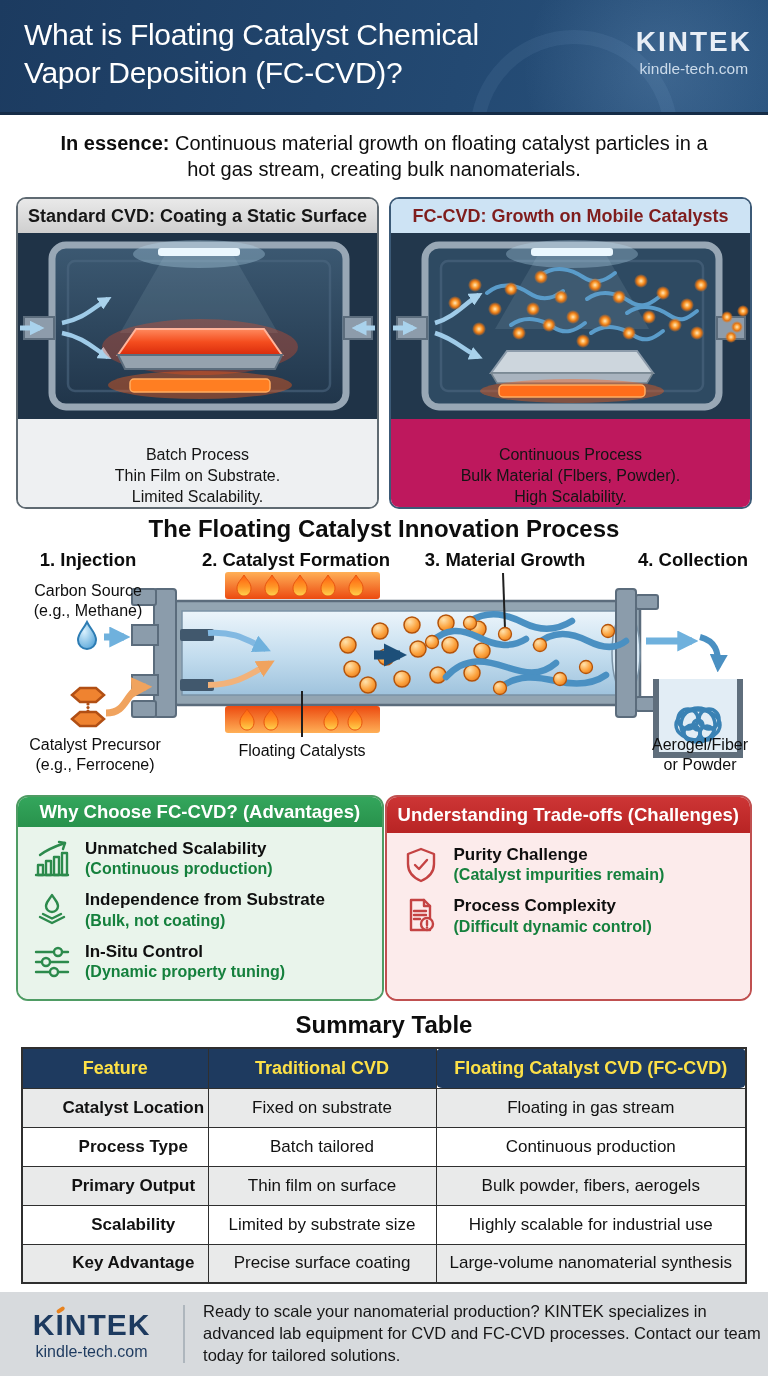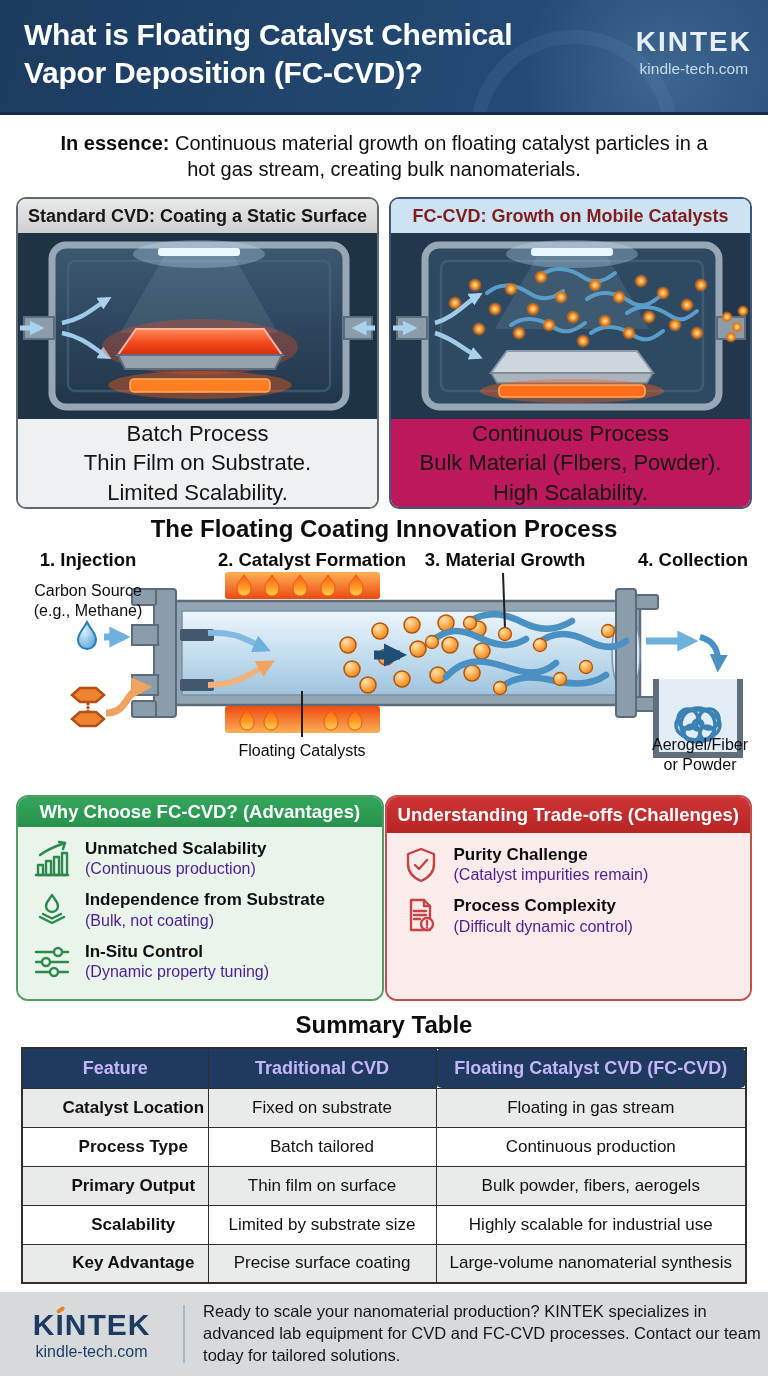--- a/index.html
+++ b/index.html
@@ -6,43 +6,43 @@
   html,body { width:768px; height:1376px; overflow:hidden; background:#fff;
     font-family:"Liberation Sans","DejaVu Sans",sans-serif; color:#111; }
 
   
   .hdr { position:relative; height:115px; background:linear-gradient(105deg,#1c3b60 0%,#234972 60%,#2a547f 100%);
     border-bottom:3px solid #152c47; overflow:hidden; }
   .hdr::before { content:""; position:absolute; right:-30px; top:-70px; width:280px; height:280px; border-radius:50%;
     background:radial-gradient(circle, rgba(150,190,230,.20), rgba(150,190,230,0) 68%); }
   .hdr::after { content:""; position:absolute; right:90px; top:30px; width:180px; height:180px; border-radius:50%;
     border:14px solid rgba(170,205,240,.08); }
-  .hdr-title { position:absolute; left:24px; top:16px; font-size:30px; font-weight:700; line-height:1.27;
+  .hdr-title { position:absolute; left:24px; top:16px; font-size:30px; font-weight:400; line-height:1.27;
     color:#ffffff; letter-spacing:-0.3px; }
   .hdr-brand { position:absolute; right:16px; top:26px; text-align:center; }
   .brand-name { font-size:28px; font-weight:700; letter-spacing:2px; color:#e8eef6; }
   .brand-site { font-size:15.5px; color:#ccdbea; margin-top:2px; }
 
   
   .intro { height:82px; display:flex; align-items:center; justify-content:center; }
   .intro p { max-width:655px; text-align:center; font-size:20px; line-height:1.3; color:#0e0e0e; }
   .intro .lead { font-weight:700; }
 
   
   .panels { display:flex; gap:10px; padding:0 16px; height:312px; }
   .panel { flex:1; border-radius:10px; overflow:hidden; display:flex; flex-direction:column; }
   .panel.std { border:2px solid #5f6a72; }
   .panel.fcc { border:2px solid #3c5a77; }
   .panel-h { height:34px; display:flex; align-items:center; justify-content:center; font-weight:700; font-size:18px; }
   .panel.std .panel-h { background:linear-gradient(#e9e9e9,#cfcfcf); color:#161616; }
   .panel.fcc .panel-h { background:#cde3f4; color:#7f1d1d; }
   .panel-art { height:186px; background:#223a4f; }
   .panel-art svg { display:block; width:100%; height:100%; }
-  .panel-cap { flex:1; display:flex; flex-direction:column; align-items:center; justify-content:center;
-    font-size:22px; line-height:1.32; color:#141414; text-align:center; }
+  .panel-cap { flex:1; display:flex; flex-direction:column; align-items:center; justify-content:flex-end;
+    font-size:16px; line-height:1.32; color:#141414; text-align:center; }
   .panel.std .panel-cap { background:#eef0f2; }
   .panel.fcc .panel-cap { background:#be185d; }
 
   
   .sec-title { text-align:center; font-size:24px; font-weight:700; color:#0d0d0d; margin:6px 0 2px; }
   .proc-wrap { position:relative; height:242px; }
   .proc-wrap svg { position:absolute; left:0; top:0; }
   .pstep { position:absolute; top:4px; transform:translateX(-50%); font-size:18.5px; font-weight:700; color:#0c0c0c; white-space:nowrap; }
   .plabel { position:absolute; transform:translateX(-50%); font-size:16px; line-height:1.22; color:#0e0e0e;
     text-align:center; white-space:nowrap; }
@@ -54,28 +54,28 @@
   .card.cha { border:2px solid #c05050; }
   .card-h { height:36px; display:flex; align-items:center; justify-content:center; color:#fff; font-weight:700; font-size:18.5px; }
   .card.adv .card-h { background:linear-gradient(#34a65c,#28924c); }
   .card.cha .card-h { background:linear-gradient(#cd3535,#b82424); }
   .card-b { flex:1; padding:12px 12px 6px 14px; }
   .card.adv .card-b { background:#e9f4eb; }
   .card.cha .card-b { background:#fcebeb; }
   .item { display:flex; gap:13px; margin-bottom:11px; align-items:flex-start; }
   .item svg { flex:0 0 40px; }
   .item-t { font-size:17px; font-weight:700; color:#0f0f0f; line-height:1.2; }
-  .item-s { font-size:16px; color:#4c1d95; line-height:1.25; }
+  .item-s { font-size:16px; color:#15803d; line-height:1.25;font-weight:bold; }
 
   
   .tbl-sec { margin-top:2px; }
   .tbl-sec h2 { margin:10px 0 8px; }
   table { width:726px; margin:0 auto; border-collapse:collapse; border:2px solid #2f2f2f; }
   th, td { border:1.5px solid #2f2f2f; text-align:center; }
-  thead th { background:#1e3a5f; color:#c4b5fd; font-size:18px; font-weight:700; height:40px; }
+  thead th { background:#1e3a5f; color:#fde047; font-size:18px; font-weight:700; height:40px; }
   tbody td { font-size:17px; height:39px; color:#121212; }
   tbody td.feat { font-weight:700;padding-left:36px; }
   tbody tr:nth-child(odd) { background:#e9eaea; }
   tbody tr:nth-child(even) { background:#ffffff; }
   .c1 { width:186px; } .c2 { width:228px; } .c3 { width:310px;border-radius:6px; }
 
   
   .footer { margin-top:8px; height:84px; background:#d7dadd; display:flex; align-items:center; }
   .f-logo { width:188px; text-align:center; }
   .f-brand { position:relative; display:inline-block; font-size:30px; font-weight:700; letter-spacing:1px; color:#1d3a5f; }
@@ -220,21 +220,21 @@
     </div>
     <div class="panel-cap">
       <div>Continuous Process</div>
       <div>Bulk Material (Flbers, Powder).</div>
       <div>High Scalability.</div>
     </div>
   </article>
 </section>
 
 <section>
-  <h2 class="sec-title">The Floating Coating Innovation Process</h2>
+  <h2 class="sec-title">The Floating Catalyst Innovation Process</h2>
   <div class="proc-wrap">
     <svg width="768" height="242" viewBox="0 0 768 242">
       <defs>
         <linearGradient id="pTube" x1="0" y1="0" x2="0" y2="1">
           <stop offset="0" stop-color="#ecf5fb"></stop>
             <stop offset="0.55" stop-color="#c2dcee"></stop>
             <stop offset="1" stop-color="#9fc3dd"></stop>
         </linearGradient>
         <linearGradient id="pHeat" x1="0" y1="0" x2="0" y2="1">
           <stop offset="0" stop-color="#ffb057"></stop>
@@ -368,27 +368,31 @@
         <circle cx="698" cy="180" r="17"></circle>
           <circle cx="688" cy="174" r="10"></circle>
           <circle cx="709" cy="174" r="10"></circle>
         <circle cx="692" cy="188" r="8"></circle>
           <circle cx="707" cy="188" r="7"></circle>
           <circle cx="698" cy="180" r="5"></circle>
       </g>
     </svg>
 
     <div class="pstep" style="left:88px">1. Injection</div>
-    <div class="pstep" style="left:312px">2. Catalyst Formation</div>
+    <div class="pstep" style="left:296px">2. Catalyst Formation</div>
     <div class="pstep" style="left:505px">3. Material Growth</div>
     <div class="pstep" style="left:693px">4. Collection</div>
 
     <div class="plabel" style="left:88px;top:36px">
       <div>Carbon Source</div>
       <div>(e.g., Methane)</div>
+    </div>
+    <div class="plabel" style="left:95px;top:190px">
+      <div>Catalyst Precursor</div>
+      <div>(e.g., Ferrocene)</div>
     </div>
     <div class="plabel" style="left:302px;top:196px">Floating Catalysts</div>
     <div class="plabel" style="left:700px;top:190px">
       <div>Aerogel/Fiber</div>
       <div>or Powder</div>
     </div>
   </div>
 </section>
 
 <section class="cards">

